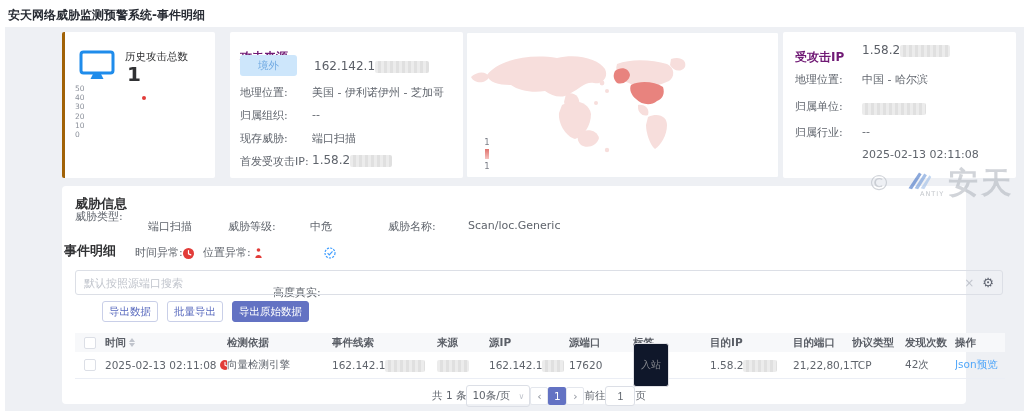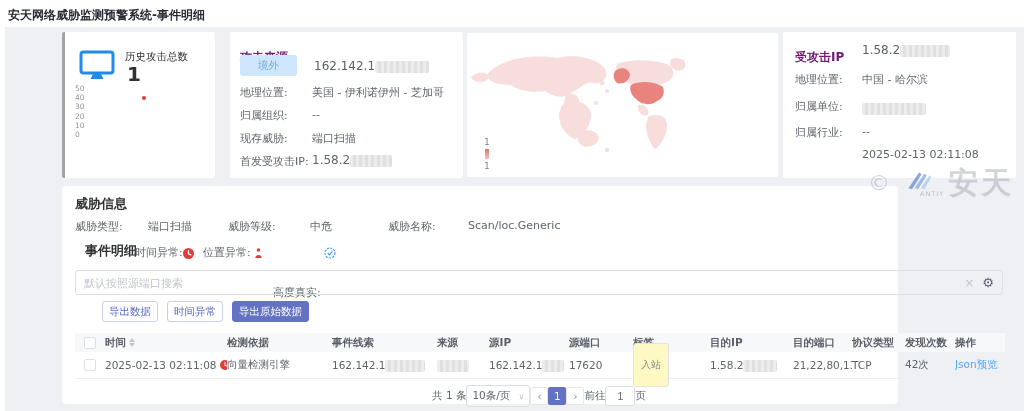--- a/index.html
+++ b/index.html
@@ -8,21 +8,21 @@
   .page { position:relative; width:1024px; height:411px; overflow:hidden; background:#fff; }
   .topbar { position:absolute; left:0; top:0; width:1024px; height:27px; background:#fff; }
   .topbar-title { position:absolute; left:8px; top:7px; font-size:12px; font-weight:bold; color:#272b33; }
   .content-bg { position:absolute; left:5px; top:27px; width:1019px; height:384px; background:#eef0f4; }
   .card { position:absolute; background:#fff; border-radius:2px; }
   .label { font-size:11px; color:#5f646c; }
   .value { font-size:11px; color:#5f646c; }
   .blur { display:inline-block; height:12px; border-radius:2px; vertical-align:middle;
           background:repeating-linear-gradient(90deg,#ececec 0 3px,#e0e0e0 3px 6px); }
   
-  .card1 { left:62px; top:32px; width:153px; height:146px; border-left:3px solid #a3a3a3; }
+  .card1 { left:62px; top:32px; width:153px; height:146px; border-left:3px solid #a16207; }
   .monitor-icon { position:absolute; left:14px; top:18px; }
   .stat-label { position:absolute; left:60px; top:18px; font-size:10.5px; color:#303133; }
   .stat-value { position:absolute; left:62px; top:30px; font-size:20px; font-weight:600; color:#303133; }
   .mini-axis { position:absolute; left:10px; top:52px; width:18px; 
                font-size:7.5px; line-height:9.2px; color:#8b909a; }
   .mini-dot { position:absolute; left:77px; top:64px; width:4px; height:4px; border-radius:50%; background:#e23c39; }
   
   .card2 { left:230px; top:32px; width:233px; height:146px; }
   .card-title { position:absolute; left:10px; top:17px; font-size:12px; font-weight:bold; color:#701a75;text-align:right; }
   .badge-blue { position:absolute; left:10px; top:23px; width:57px; height:21px; line-height:21px;
@@ -40,21 +40,21 @@
   .card4 .ip-line { position:absolute; left:79px; top:11px; font-size:12px; color:#5a5e66; white-space:nowrap; }
   .card4 .flabel-wrap { display:inline-block; width:62px; vertical-align:top; white-space:normal; line-height:13px;margin-top:39px; }
   
   .watermark { position:absolute; left:868px; top:168px; display:flex; align-items:center; gap:4px;
                opacity:.6; z-index:5; pointer-events:none; }
   .wm-copy { font-size:22px; color:#b3b8c0; line-height:1; }
   .wm-feather { display:flex; flex-direction:column; align-items:center; }
   .wm-antiy { font-size:6.5px; letter-spacing:1px; color:#9aa0a8;margin-left:26px; }
   .wm-cn { font-size:30px; font-weight:bold; color:#b3b8c0; letter-spacing:3px; line-height:1; }
   
-  .panel { position:absolute; left:62px; top:186px; width:836px; height:218px; background:#fff; border-radius:4px; }
+  .panel { position:absolute; left:62px; top:186px; width:904px; height:218px; background:#fff; border-radius:4px; }
   .sec-title { position:absolute; font-size:13px; font-weight:bold; color:#303133; }
   .abs { position:absolute; }
   .search-box { position:absolute; left:13px; top:84px; width:928px; height:25px; border:1px solid #dcdfe6;
                 border-radius:3px; display:flex; align-items:center; padding:0 8px; }
   .search-box input { flex:1; border:none; outline:none; font-size:11px; color:#5f646c; background:transparent; }
   .search-box input::placeholder { color:#c0c4cc; }
   .clear-icon { font-size:12px; color:#c0c4cc; margin-right:8px; cursor:pointer; }
   .gear-icon { font-size:13px; color:#5f6470; cursor:pointer; }
   .btn-row { position:absolute; left:8px; top:115px; display:flex; gap:9px;margin-left:32px; }
   .btn { height:21px; line-height:19px; padding:0 6px; font-size:10.5px; border-radius:3px; cursor:pointer;
@@ -67,21 +67,21 @@
            display:flex; align-items:center; font-size:10.5px; color:#5f646c; border-bottom:1px solid #ebeef5; }
   .tcol { flex:0 0 auto; white-space:nowrap; overflow:hidden; }
   .w-cb{width:30px}.w-time{width:122px}.w-detect{width:105px}.w-clue{width:105px}.w-src{width:52px}
   .w-srcip{width:80px}.w-srcport{width:64px}.w-tag{width:77px}.w-dstip{width:83px}.w-dstport{width:59px}
   .w-proto{width:53px}.w-count{width:50px}.w-op{width:50px}
   .cb { width:12px; height:12px; border:1px solid #dcdfe6; border-radius:2px; background:#fff; cursor:pointer; }
   .sort { display:inline-flex; flex-direction:column; margin-left:3px; vertical-align:middle; cursor:pointer; }
   .sort i { width:0; height:0; border-left:3px solid transparent; border-right:3px solid transparent; display:block; }
   .sort .up { border-bottom:4px solid #c0c4cc; margin-bottom:1px; }
   .sort .dn { border-top:4px solid #c0c4cc; }
-  .tag-chip { display:inline-block; padding:14px 7px; font-size:10px; color:#83868c; background:#fef9c3;
+  .tag-chip { display:inline-block; padding:14px 7px; font-size:10px; color:#83868c; background:#0f172a;
               border:1px solid #e2e2e6; border-radius:3px; }
   .link { color:#52a7f9; cursor:pointer; }
   
   .pager { position:absolute; left:0; top:198px; width:954px; height:24px; display:flex;
            align-items:center; justify-content:center; gap:0; font-size:10.5px; color:#5f646c; }
   .psel { width:64px; height:22px; border:1px solid #dcdfe6; border-radius:3px; display:flex;
           align-items:center; justify-content:space-between; padding:0 5px; color:#5f646c; cursor:pointer; }
   .psel .chev { color:#c0c4cc; font-size:8px; }
   .pbtn { width:18px; height:18px; border:1px solid #e4e7ed; border-radius:2px; background:#fff;
           display:flex; align-items:center; justify-content:center; color:#8a8f99; cursor:pointer; font-size:11px; }
@@ -201,28 +201,28 @@
         <path d="M16 22 L26 7 L28 9 L20 23 Z" fill="#9dbde8"></path>
       </svg>
       <span class="wm-antiy">ANTIY</span>
     </span>
     <span class="wm-cn">安天</span>
   </div>
 
   <div class="panel">
     <div class="sec-title" style="left:13px; top:9px;">威胁信息</div>
 
-    <span class="abs label" style="left:13px; top:33px;">威胁类型:</span>
+    <span class="abs label" style="left:13px; top:23px;">威胁类型:</span>
     <span class="abs value" style="left:86px; top:33px;">端口扫描</span>
     <span class="abs label" style="left:166px; top:33px;">威胁等级:</span>
     <span class="abs value" style="left:248px; top:33px;">中危</span>
     <span class="abs label" style="left:326px; top:33px;">威胁名称:</span>
     <span class="abs value" style="left:406px; top:33px;">Scan/loc.Generic</span>
 
-    <div class="sec-title" style="left:23px; top:56px;">事件明细</div>
+    <div class="sec-title" style="left:2px; top:56px;">事件明细</div>
     <span class="abs label" style="left:73px; top:59px;">时间异常:</span>
     <span class="abs icon-inline" style="left:121px; top:58px;">
       <svg width="11" height="11" viewBox="0 0 12 12">
           <circle cx="6" cy="6" r="6" fill="#e23c39"></circle>
           <path d="M6 2.8 V6.3 L8.5 7.5" stroke="#fff" stroke-width="1.3" fill="none" stroke-linecap="round"></path>
         </svg>
     </span>
     <span class="abs label" style="left:141px; top:59px;">位置异常:</span>
     <span class="abs icon-inline" style="left:192px; top:58px;">
       <svg width="9" height="11" viewBox="0 0 9 12">
@@ -239,21 +239,21 @@
     </span>
 
     <div class="search-box">
       <input type="text" placeholder="默认按照源端口搜索" style="">
       <span class="clear-icon">×</span>
       <span class="gear-icon">⚙</span>
     </div>
 
     <div class="btn-row">
       <button class="btn">导出数据</button>
-      <button class="btn">时间异常</button>
+      <button class="btn">批量导出</button>
       <button class="btn primary">导出原始数据</button>
     </div>
 
     <div class="thead">
       <div class="tcol w-cb" style="display:flex;justify-content:center;">
           <span class="cb"></span>
         </div>
       <div class="tcol w-time"><span>时间</span><span class="sort">
             <i class="up"></i>
             <i class="dn"></i>

